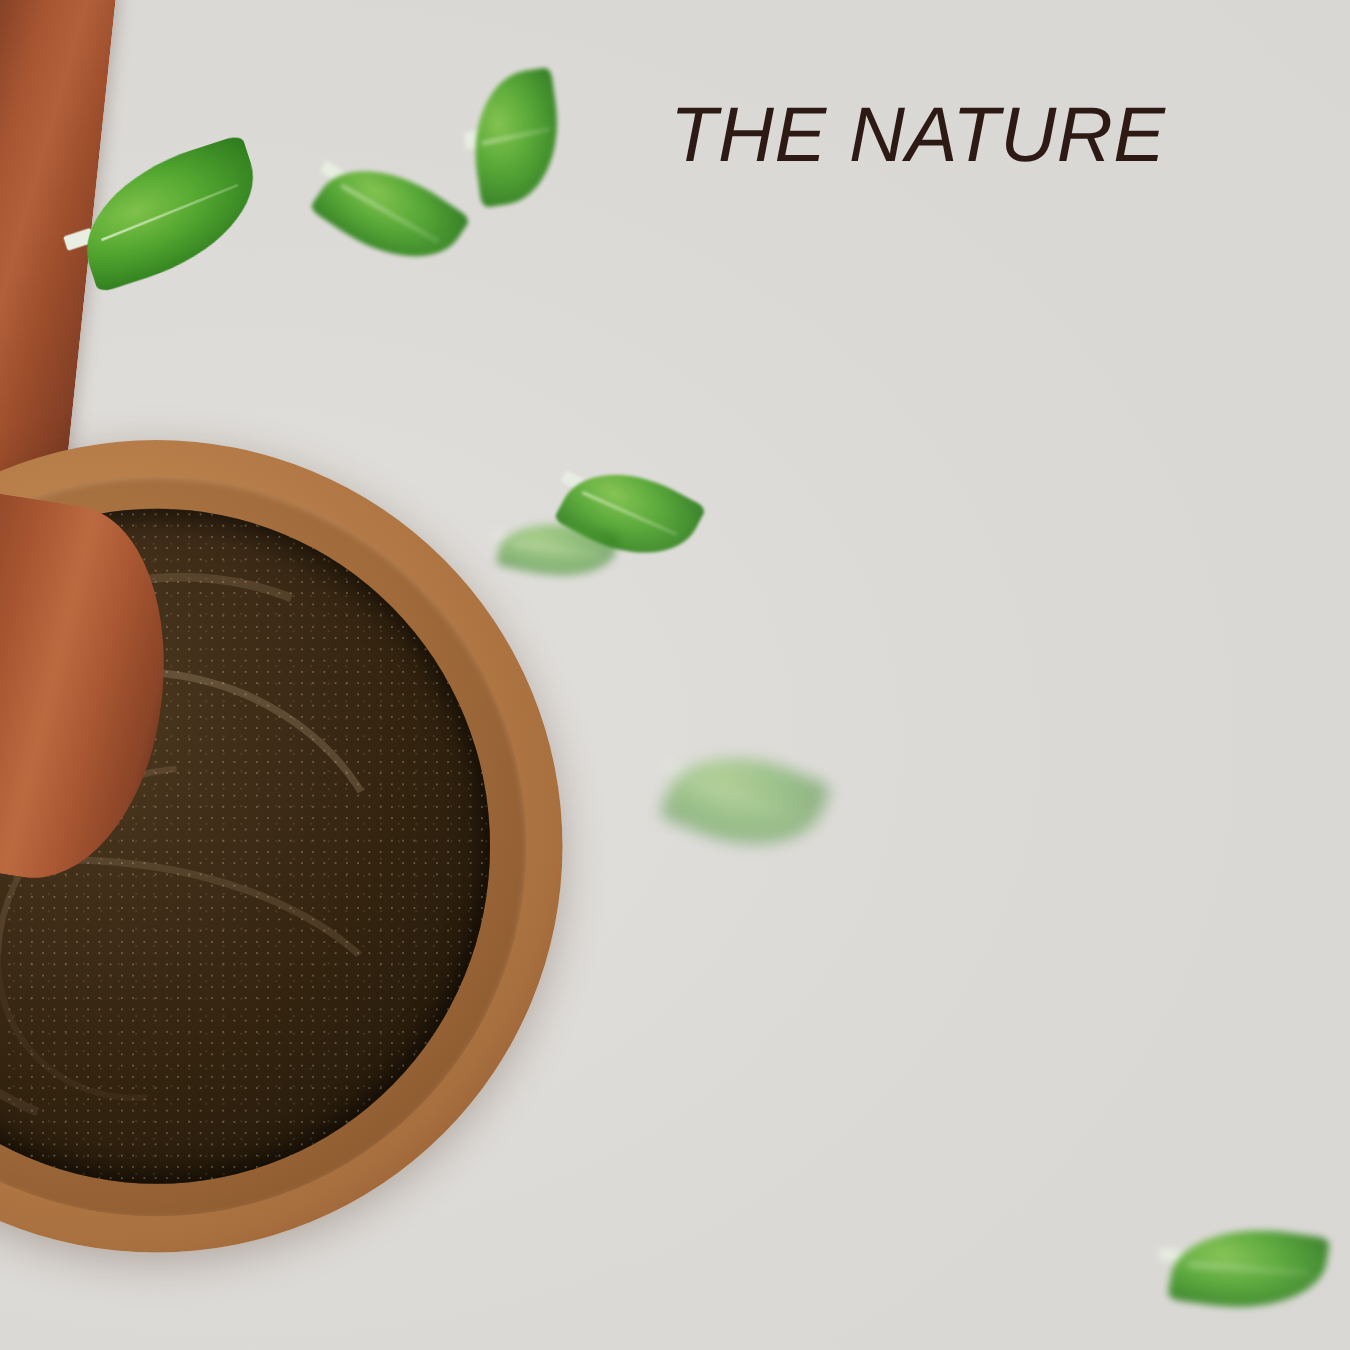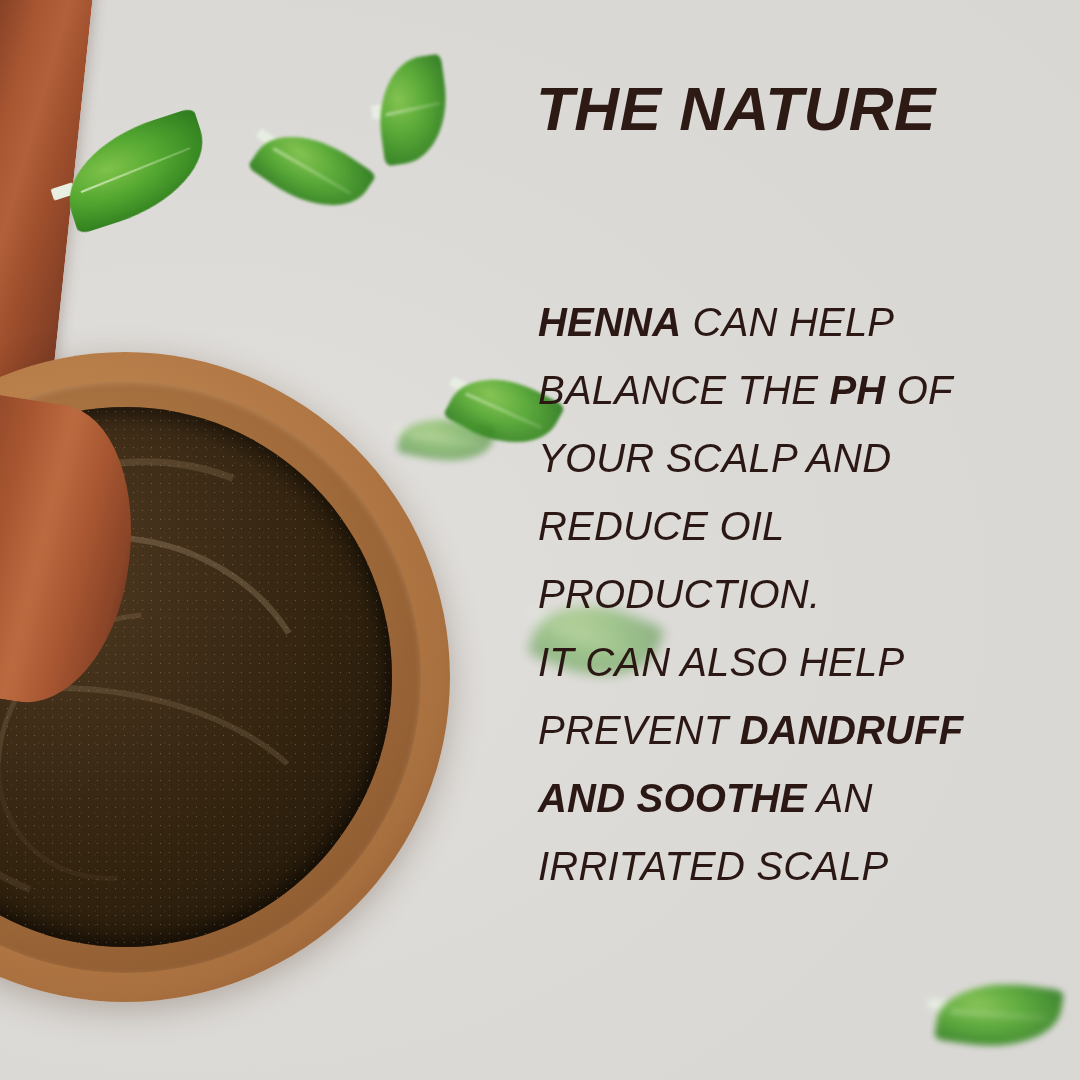--- a/index.html
+++ b/index.html
@@ -107,21 +107,21 @@
   .text-col{
     position:absolute;left:536px;top:0;width:520px;height:1080px;
   }
   .headline{position:absolute;left:0;top:68px;width:520px;}
   .h-main{
     font-size:74px;font-weight:bold;font-style:italic;
     letter-spacing:0.5px;line-height:1.0;color:#4a2a15;
     margin:0;white-space:nowrap;
   }
   .h-sub{
-    font-size:62px;font-weight:700;font-style:italic;
+    font-size:62px;font-weight:400;font-style:italic;
     letter-spacing:0.5px;line-height:1.12;color:#2d1a14;
     margin:6px 0 0 0;white-space:nowrap;
   }
 
   .body-copy{
     position:absolute;left:2px;top:288px;width:512px;
     font-size:40px;font-style:italic;font-weight:400;
     line-height:68px;color:#2b1713;letter-spacing:0.2px;
   }
   .body-copy p{margin:0;}
@@ -180,23 +180,15 @@
         <div class="leaf" style="position: absolute; inset: 0px;"></div>
       </div>
     </div>
 
   <div class="text-col">
 
     <div class="headline">
       <div class="h-sub">THE NATURE</div>
     </div>
 
-    <div class="body-copy">
-      <p>
-        <b>HENNA</b><span> CAN HELP BALANCE THE </span><b>PH</b><span> OF YOUR SCALP AND REDUCE OIL PRODUCTION.</span>
-      </p>
-      <p>
-        <span>IT CAN ALSO HELP PREVENT </span><b>DANDRUFF AND SOOTHE</b><span> AN IRRITATED SCALP</span>
-      </p>
-    </div>
 
   </div>
 </div>
 
 </body></html>

